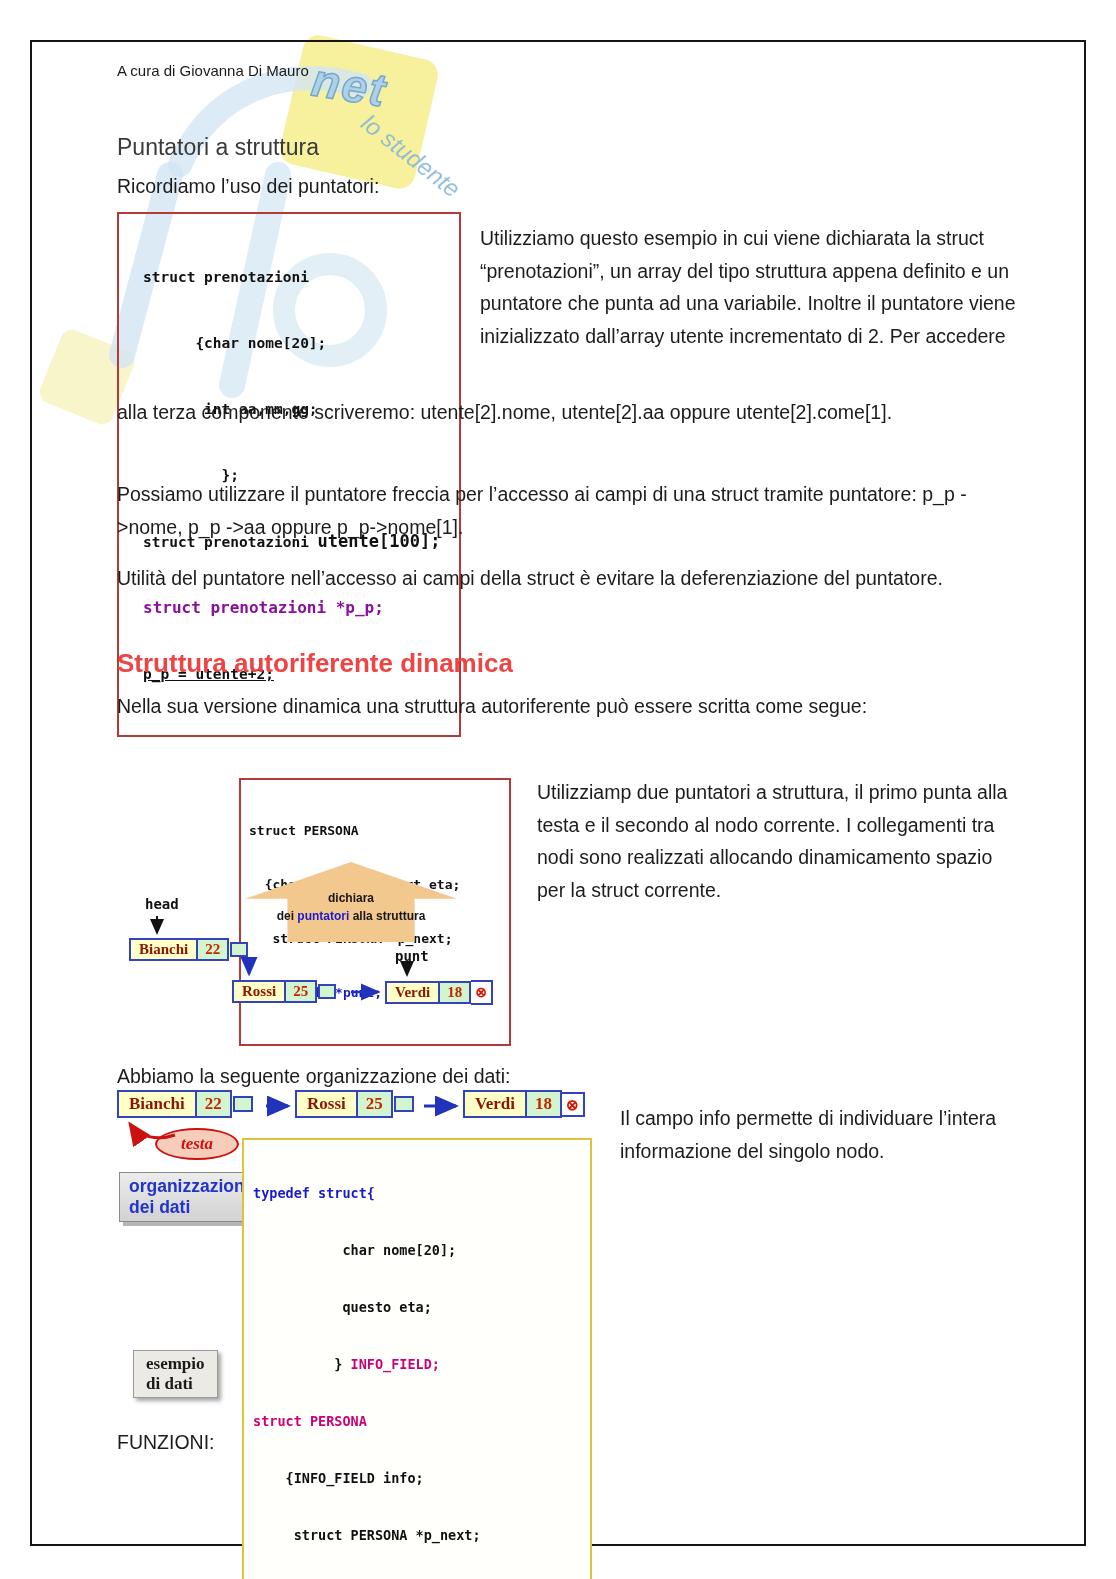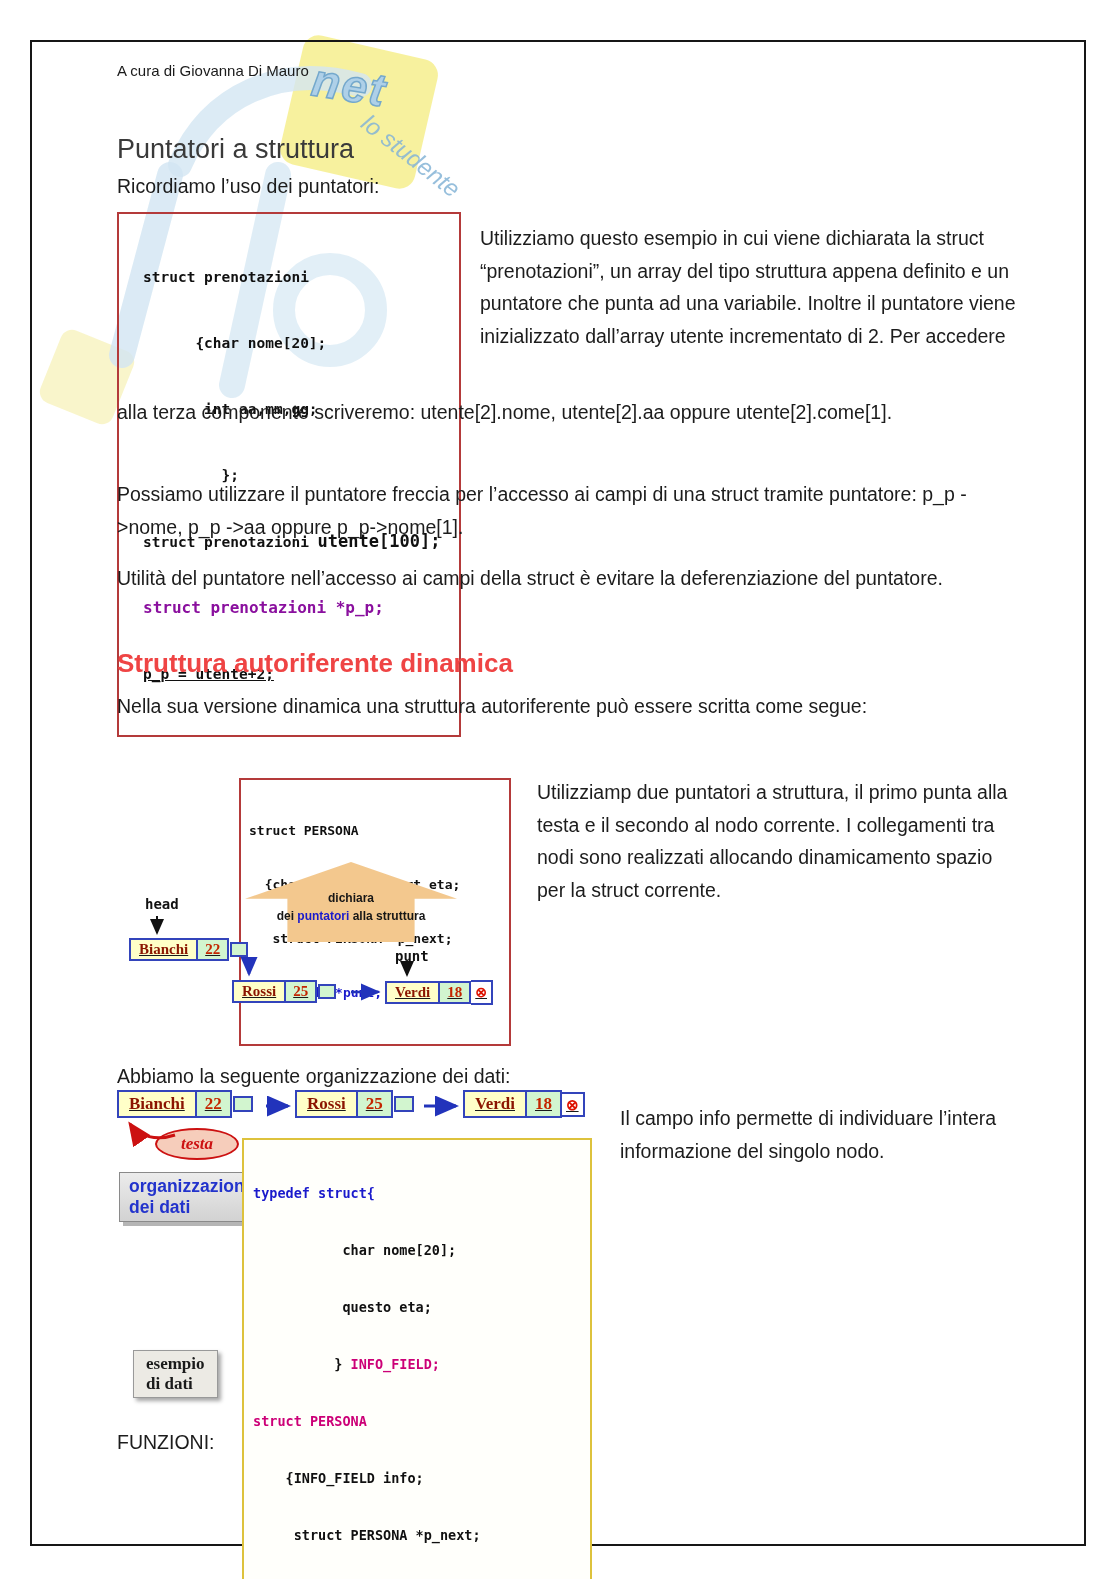--- a/index.html
+++ b/index.html
@@ -36,21 +36,21 @@
     color:#aed0e8; -webkit-text-stroke:1.5px #74a8cc; transform:rotate(9deg);
   }
   .wm-tag {
     position:absolute; left:352px; top:142px;
     font-size:24px; font-style:italic; color:#85b4d6; opacity:.85;
     transform:rotate(38deg); white-space:nowrap;
   }
 
   
   .credit { font-size:15px; color:#1a1a1a; }
-  .h-big { font-size:27px; font-weight:400; color:#3a3a3a; }
+  .h-big { font-size:23px; font-weight:400; color:#3a3a3a; }
   .h-mid { font-size:26px; font-weight:700; color:#ef4444; white-space:nowrap; }
   .body-text { font-size:19.5px; line-height:32.5px; color:#1c1c1c; }
 
   
   .codebox {
     font-family:"DejaVu Sans Mono","Liberation Mono",monospace;
     font-weight:bold; white-space:pre; color:#101010;
   }
   .codebox1 {
     width:344px; border:2.5px solid #b43a3a;
@@ -88,21 +88,21 @@
     width:212px; height:80px; background:#f3c88e;
     clip-path:polygon(50% 0,100% 46%,80% 46%,80% 100%,20% 100%,20% 46%,0 46%);
     filter:drop-shadow(0 0 1.5px #5566aa);
   }
   .oarrow-text {
     position:absolute; left:0; width:212px; text-align:center;
     font-size:12px; font-weight:bold; line-height:17px; color:#161616;
   }
 
   
-  .node { display:inline-flex; align-items:center;text-decoration:underline; }
+  .node { display:inline-flex; align-items:center; }
   .nname {
     background:#ffffc8; border:2px solid #3344bb; color:#8b1500;
     font-family:"Liberation Serif",serif; font-weight:bold; font-size:15px;
     padding:1px 8px; white-space:nowrap;
   }
   .nval {
     background:#d2f5cf; border:2px solid #3344bb; border-left:none; color:#c32500;
     font-family:"Liberation Serif",serif; font-weight:bold; font-size:15px; padding:1px 7px;
   }
   .nlink {

